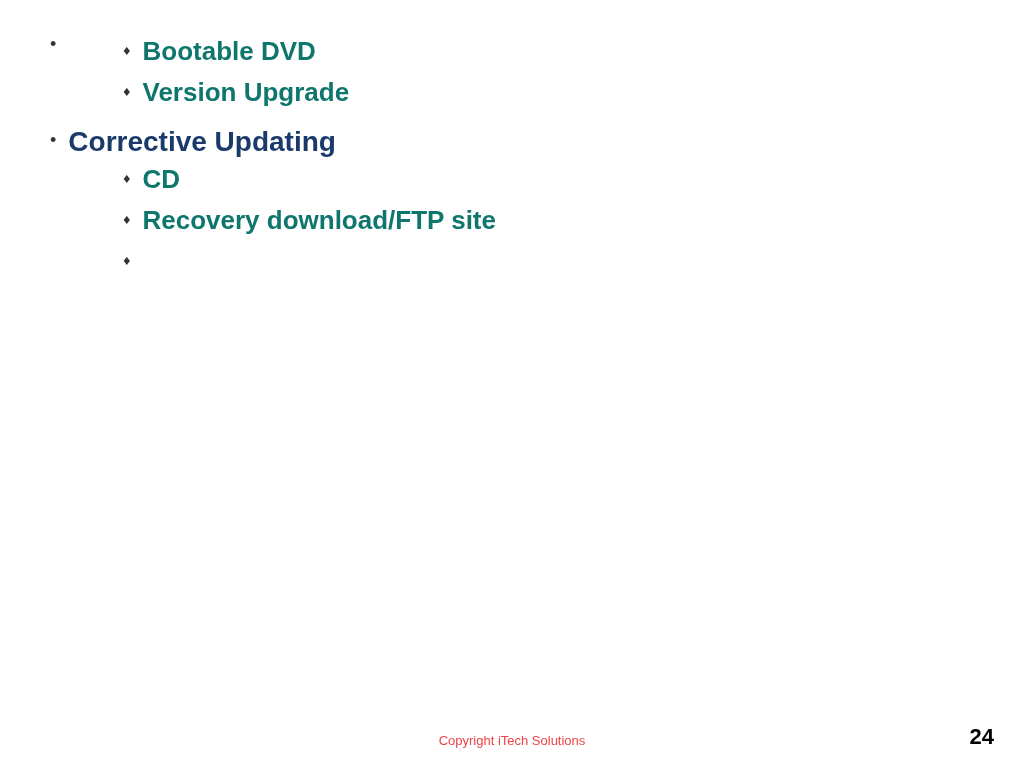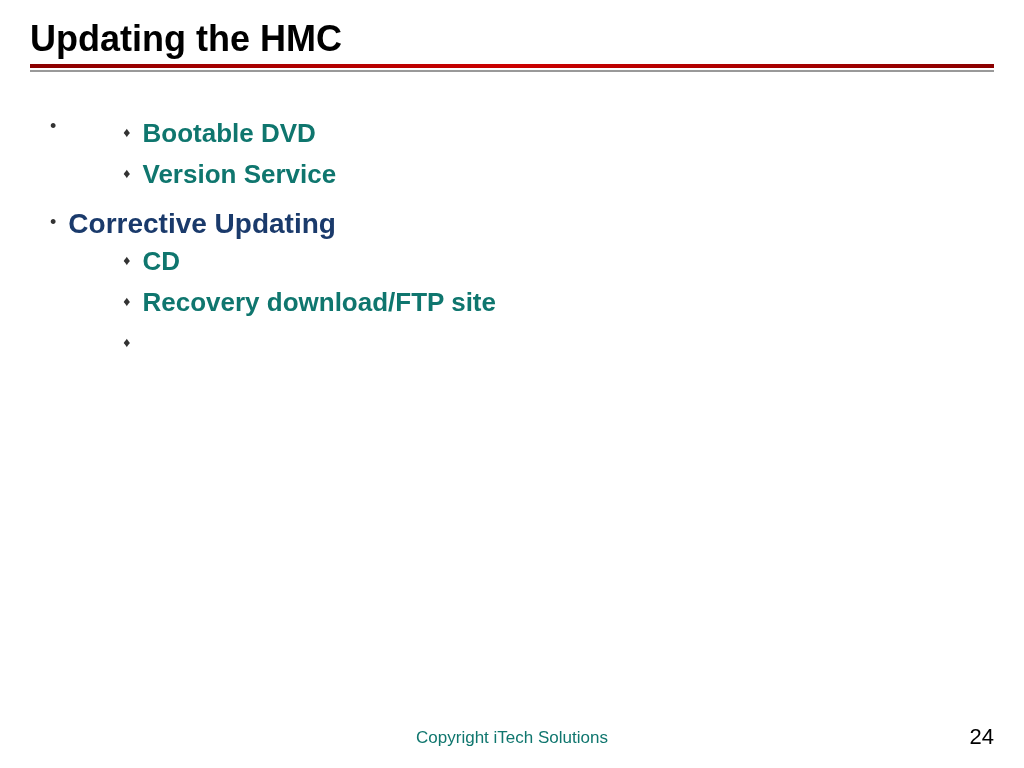--- a/index.html
+++ b/index.html
@@ -109,58 +109,53 @@
       position: absolute;
       bottom: 20px;
       left: 0;
       right: 0;
       display: flex;
       justify-content: center;
       align-items: center;
     }
 
     .footer-copyright {
-      font-size: 17px;
-      color: #0f766e;
+      font-size: 13px;
+      color: #ef4444;
     }
 
     .slide-number {
       position: absolute;
       bottom: 18px;
       right: 30px;
       font-size: 22px;
-      font-weight: 400;
+      font-weight: 700;
       color: #000000;
     }
   </style>
 </head>
 <body>
 
 <div class="slide">
 
-  <div class="header">
-    <h1 class="title">Updating the HMC</h1>
-    <div class="divider-top"></div>
-    <div class="divider-thin"></div>
-  </div>
 
   <div class="content">
     <ul class="level1">
 
       <li class="level1-item">
         <span class="bullet-l1">•</span>
         <div>
           <ul class="level2">
             <li class="level2-item">
               <span class="bullet-l2">♦</span>
               <span class="level2-label">Bootable DVD</span>
             </li>
             <li class="level2-item">
               <span class="bullet-l2">♦</span>
-              <span class="level2-label">Version Service</span>
+              <span class="level2-label">Version Upgrade</span>
             </li>
           </ul>
         </div>
       </li>
 
       <li class="level1-item">
         <span class="bullet-l1">•</span>
         <div>
           <span class="level1-label">Corrective Updating</span>
           <ul class="level2">

